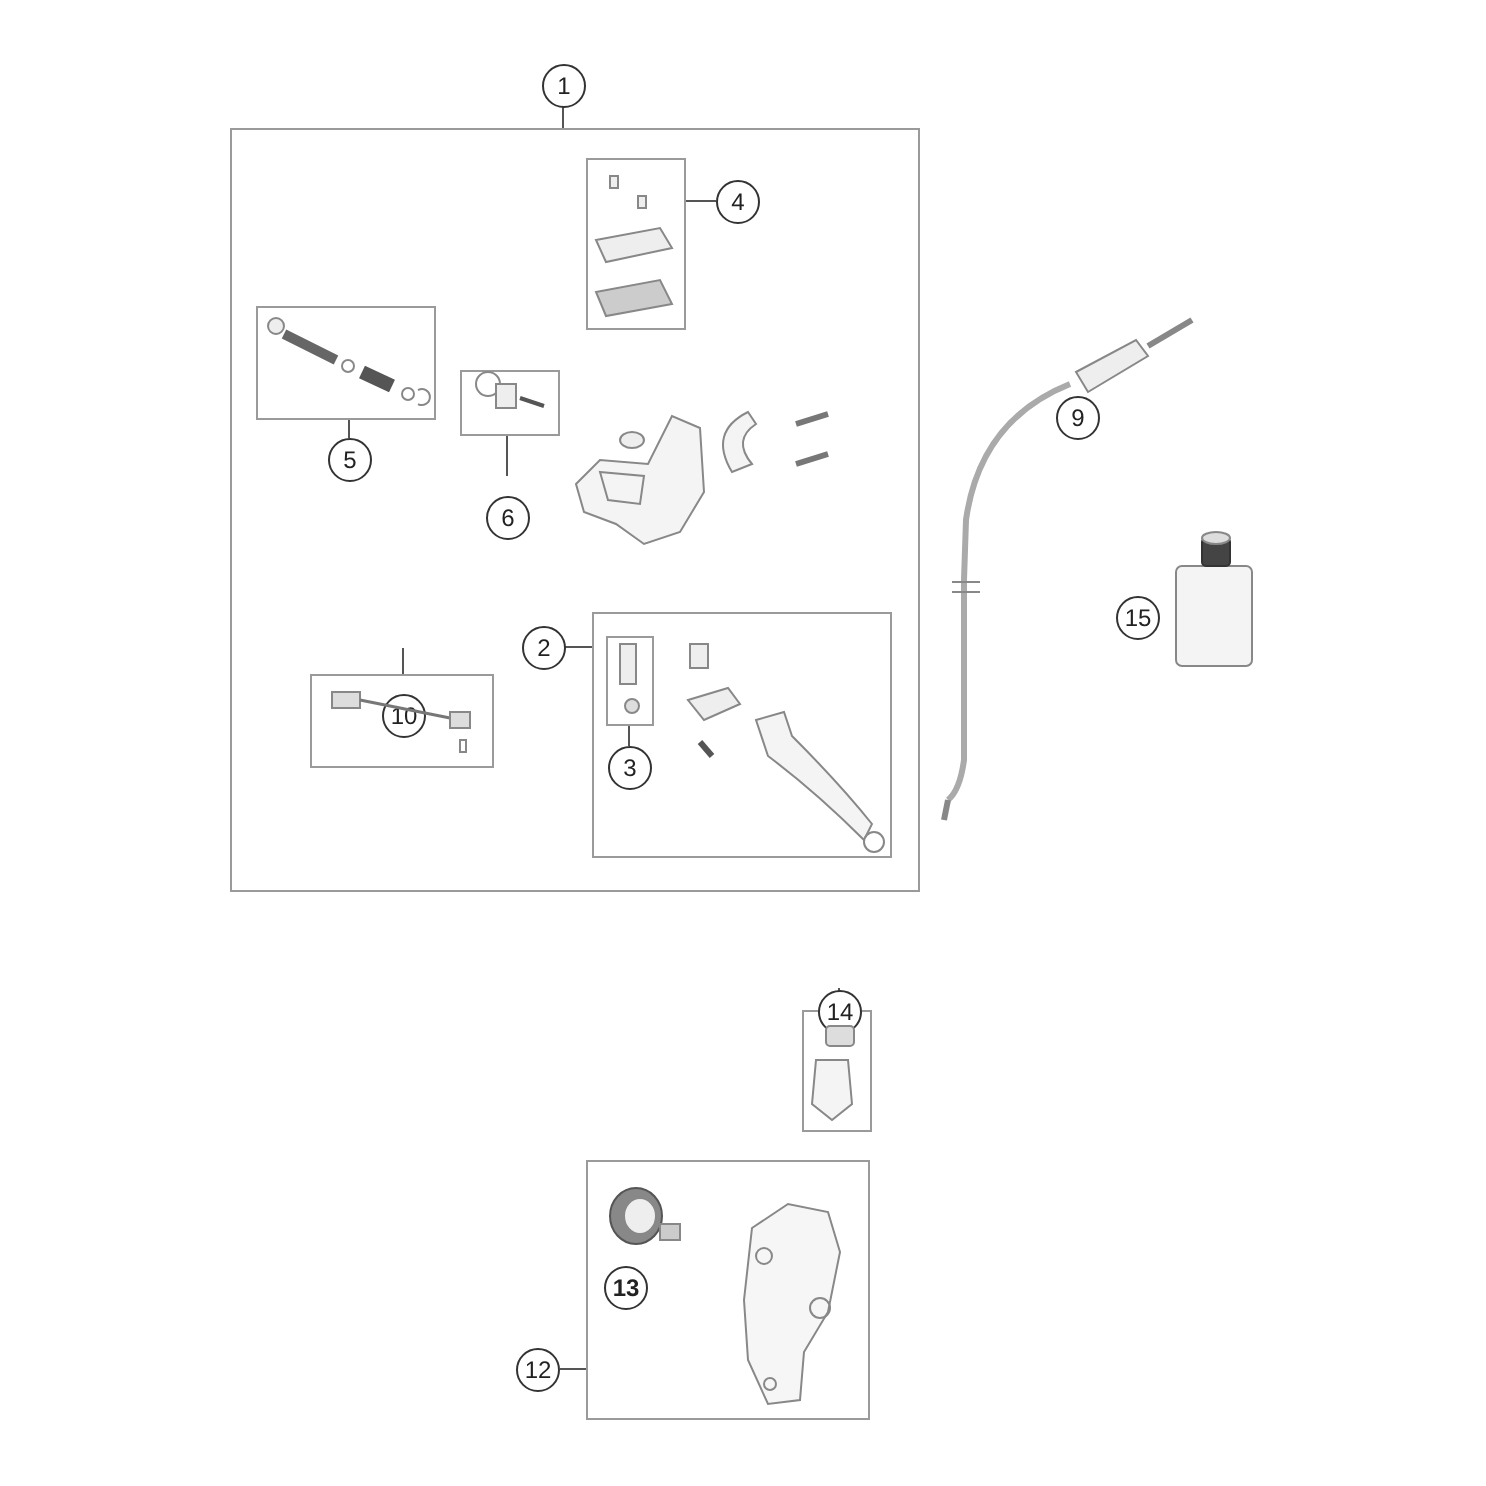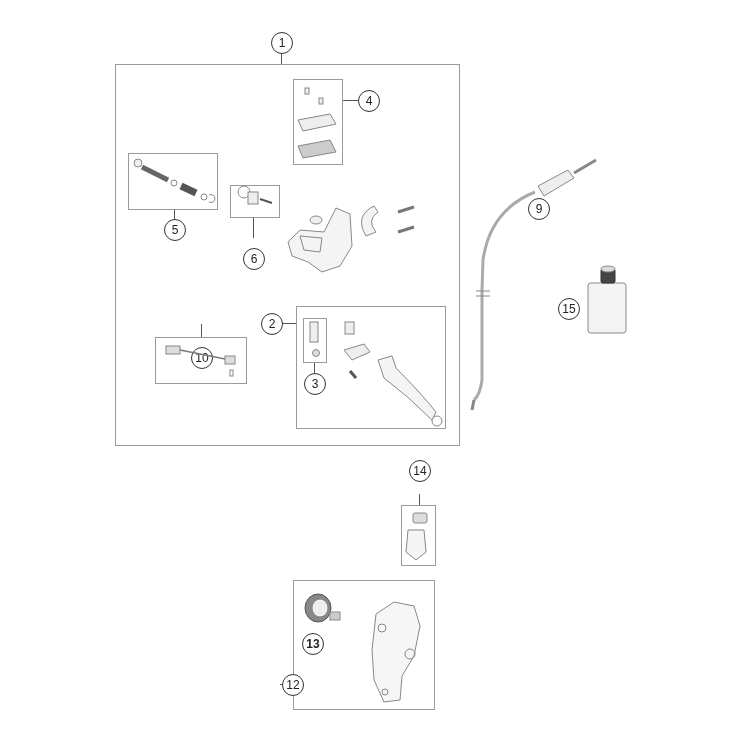--- a/index.html
+++ b/index.html
@@ -42,25 +42,25 @@
   <div class="box" style="left:303px; top:318px; width:24px; height:45px;"></div>
   <div class="line" style="left:314px; top:363px; width:1.2px; height:10px;"></div>
   <div class="callout" style="left:304px; top:373px;">3</div>
 
   <div class="callout" style="left:528px; top:198px;">9</div>
 
   <div class="callout" style="left:558px; top:298px;">15</div>
 
   <div class="box" style="left:401px; top:505px; width:35px; height:61px;"></div>
   <div class="line" style="left:419px; top:494px; width:1.2px; height:11px;"></div>
-  <div class="callout" style="left:409px; top:460px;text-align:center;">14</div>
+  <div class="callout" style="left:409px; top:495px;text-align:center;">14</div>
 
   <div class="box" style="left:293px; top:580px; width:142px; height:130px;"></div>
   <div class="line" style="left:280px; top:684px; width:13px; height:1.2px;"></div>
-  <div class="callout" style="left:258px; top:674px;margin-left:24px;">12</div>
+  <div class="callout" style="left:258px; top:674px;">12</div>
 
   <div class="callout" style="left:302px; top:633px;font-weight:bold;">13</div>
 
   <svg class="parts" width="743" height="743" fill="none" stroke="#888" stroke-width="1">
 
     <g>
       <rect x="305" y="88" width="4" height="6" fill="#eee"></rect>
       <rect x="319" y="98" width="4" height="6" fill="#eee"></rect>
       <path d="M298 120 L330 114 L336 124 L303 131 Z" fill="#eee"></path>
       <path d="M298 146 L330 140 L336 152 L303 158 Z" fill="#ccc"></path>

